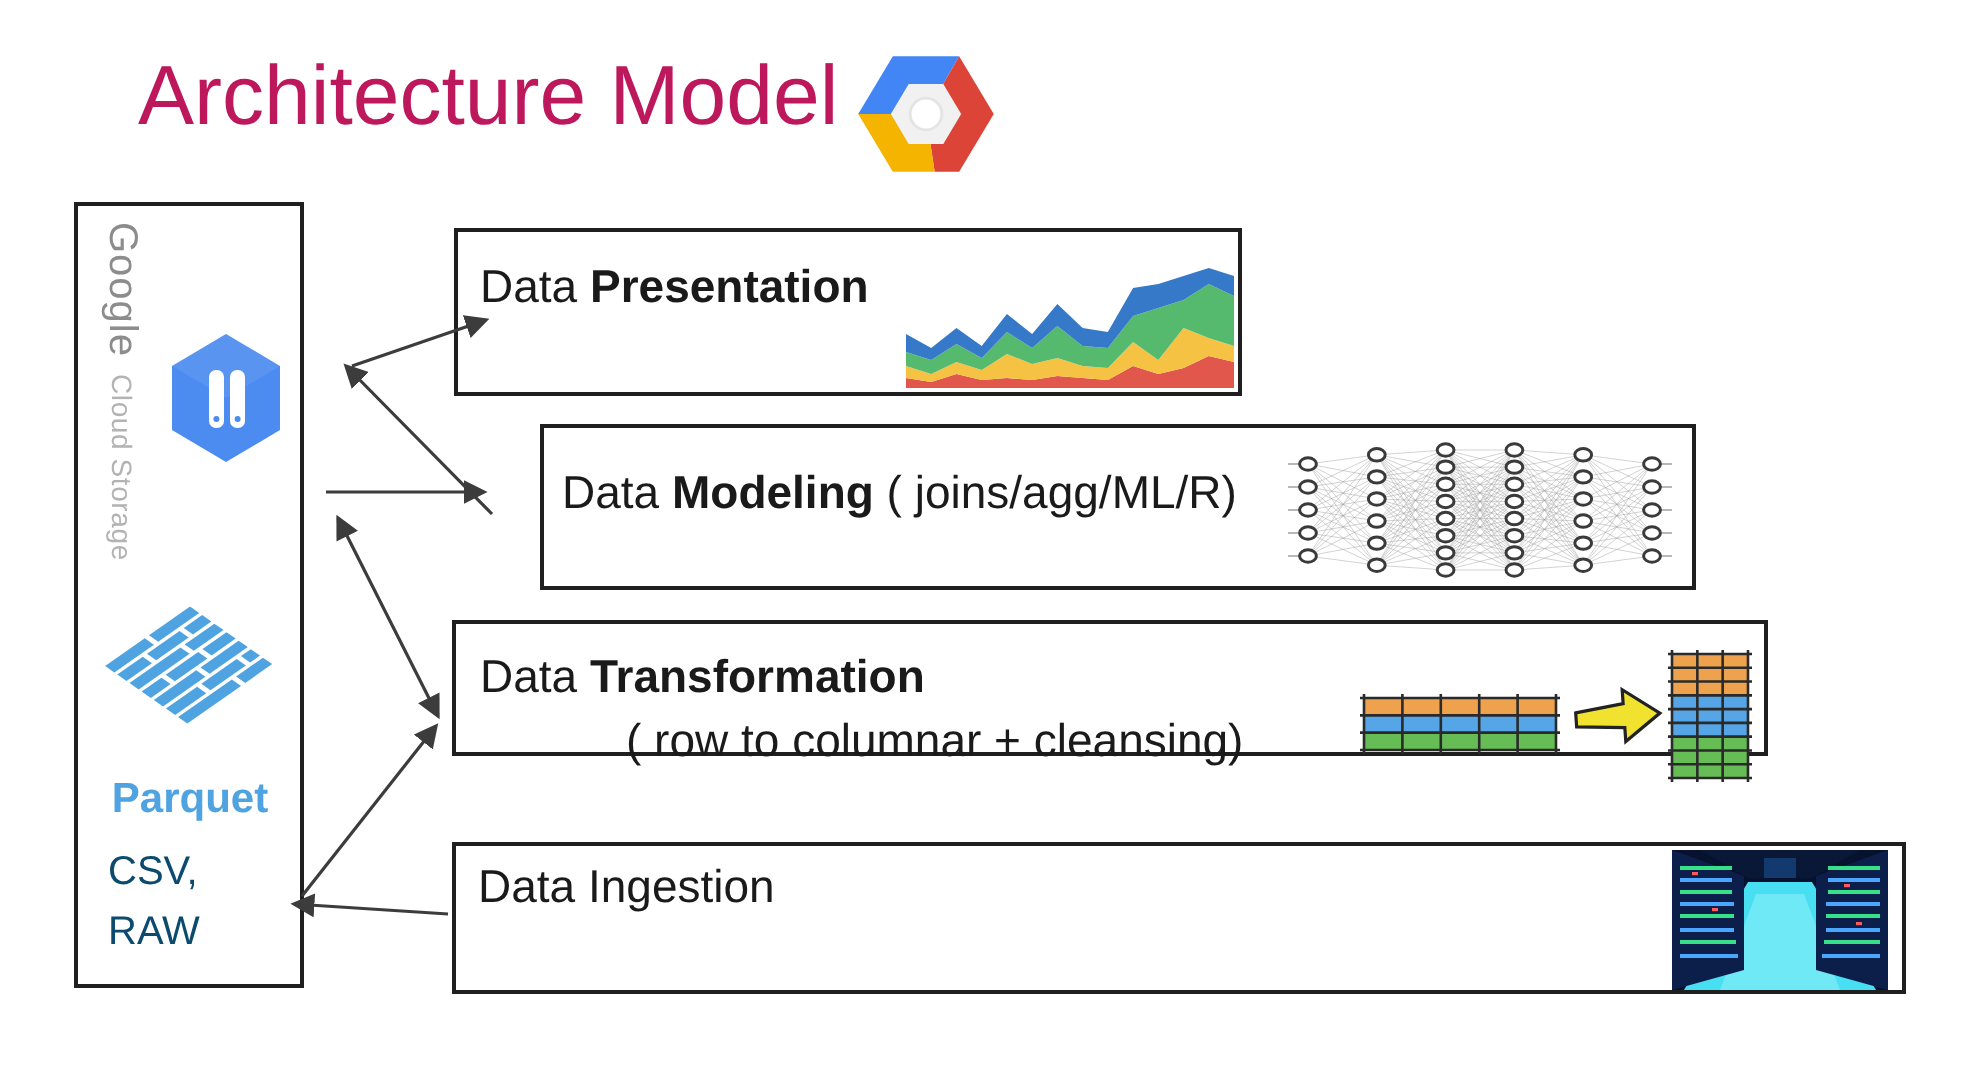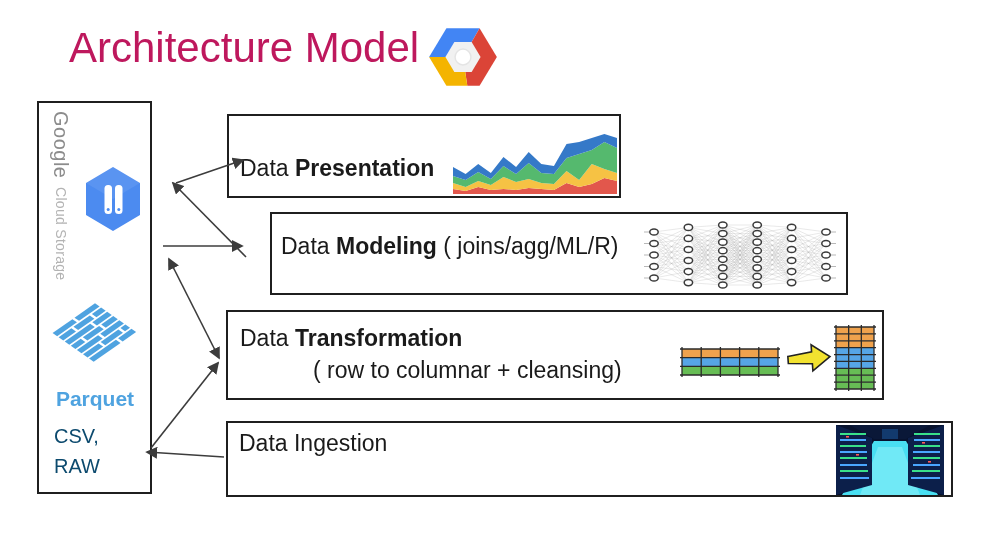--- a/index.html
+++ b/index.html
@@ -29,24 +29,24 @@
   .parquet-label{font-size:21px;font-weight:700;color:#4fa3e0;margin-top:18px;}
   .formats{position:absolute;left:15px;top:318px;font-size:20px;line-height:30px;color:#0c4a6e;}
 
   
   .stage{
     position:absolute;border:2px solid #1f1f1f;background:#fff;box-sizing:border-box;
   }
   .stage .label{font-size:23px;color:#1a1a1a;}
   .stage .label b{font-weight:700;}
   #box-presentation{left:227px;top:114px;width:394px;height:84px;}
-  #box-presentation .label{position:absolute;left:11px;top:14px;margin-top:25px;}
+  #box-presentation .label{position:absolute;left:11px;top:14px;}
   #box-modeling{left:230px;top:212px;width:578px;height:83px;margin-left:40px;}
   #box-modeling .label{position:absolute;left:9px;top:19px;}
-  #box-transformation{left:226px;top:310px;width:658px;height:90px;padding-left:16px;}
+  #box-transformation{left:226px;top:310px;width:658px;height:68px;padding-left:16px;}
   #box-transformation .l1{position:absolute;left:12px;top:13px;}
   #box-transformation .l2{position:absolute;left:65px;top:45px;margin-left:20px;}
   #box-ingestion{left:226px;top:421px;width:727px;height:76px;padding-left:24px;}
   #box-ingestion .l1{position:absolute;left:11px;top:7px;}
   #box-ingestion .l2{position:absolute;left:11px;top:38px;}
 
   .graphic{position:absolute;}
   #chart-svg{right:2px;bottom:2px;}
   #nn-svg{right:10px;top:7px;}
   #tf-svg{right:4px;top:11px;}

